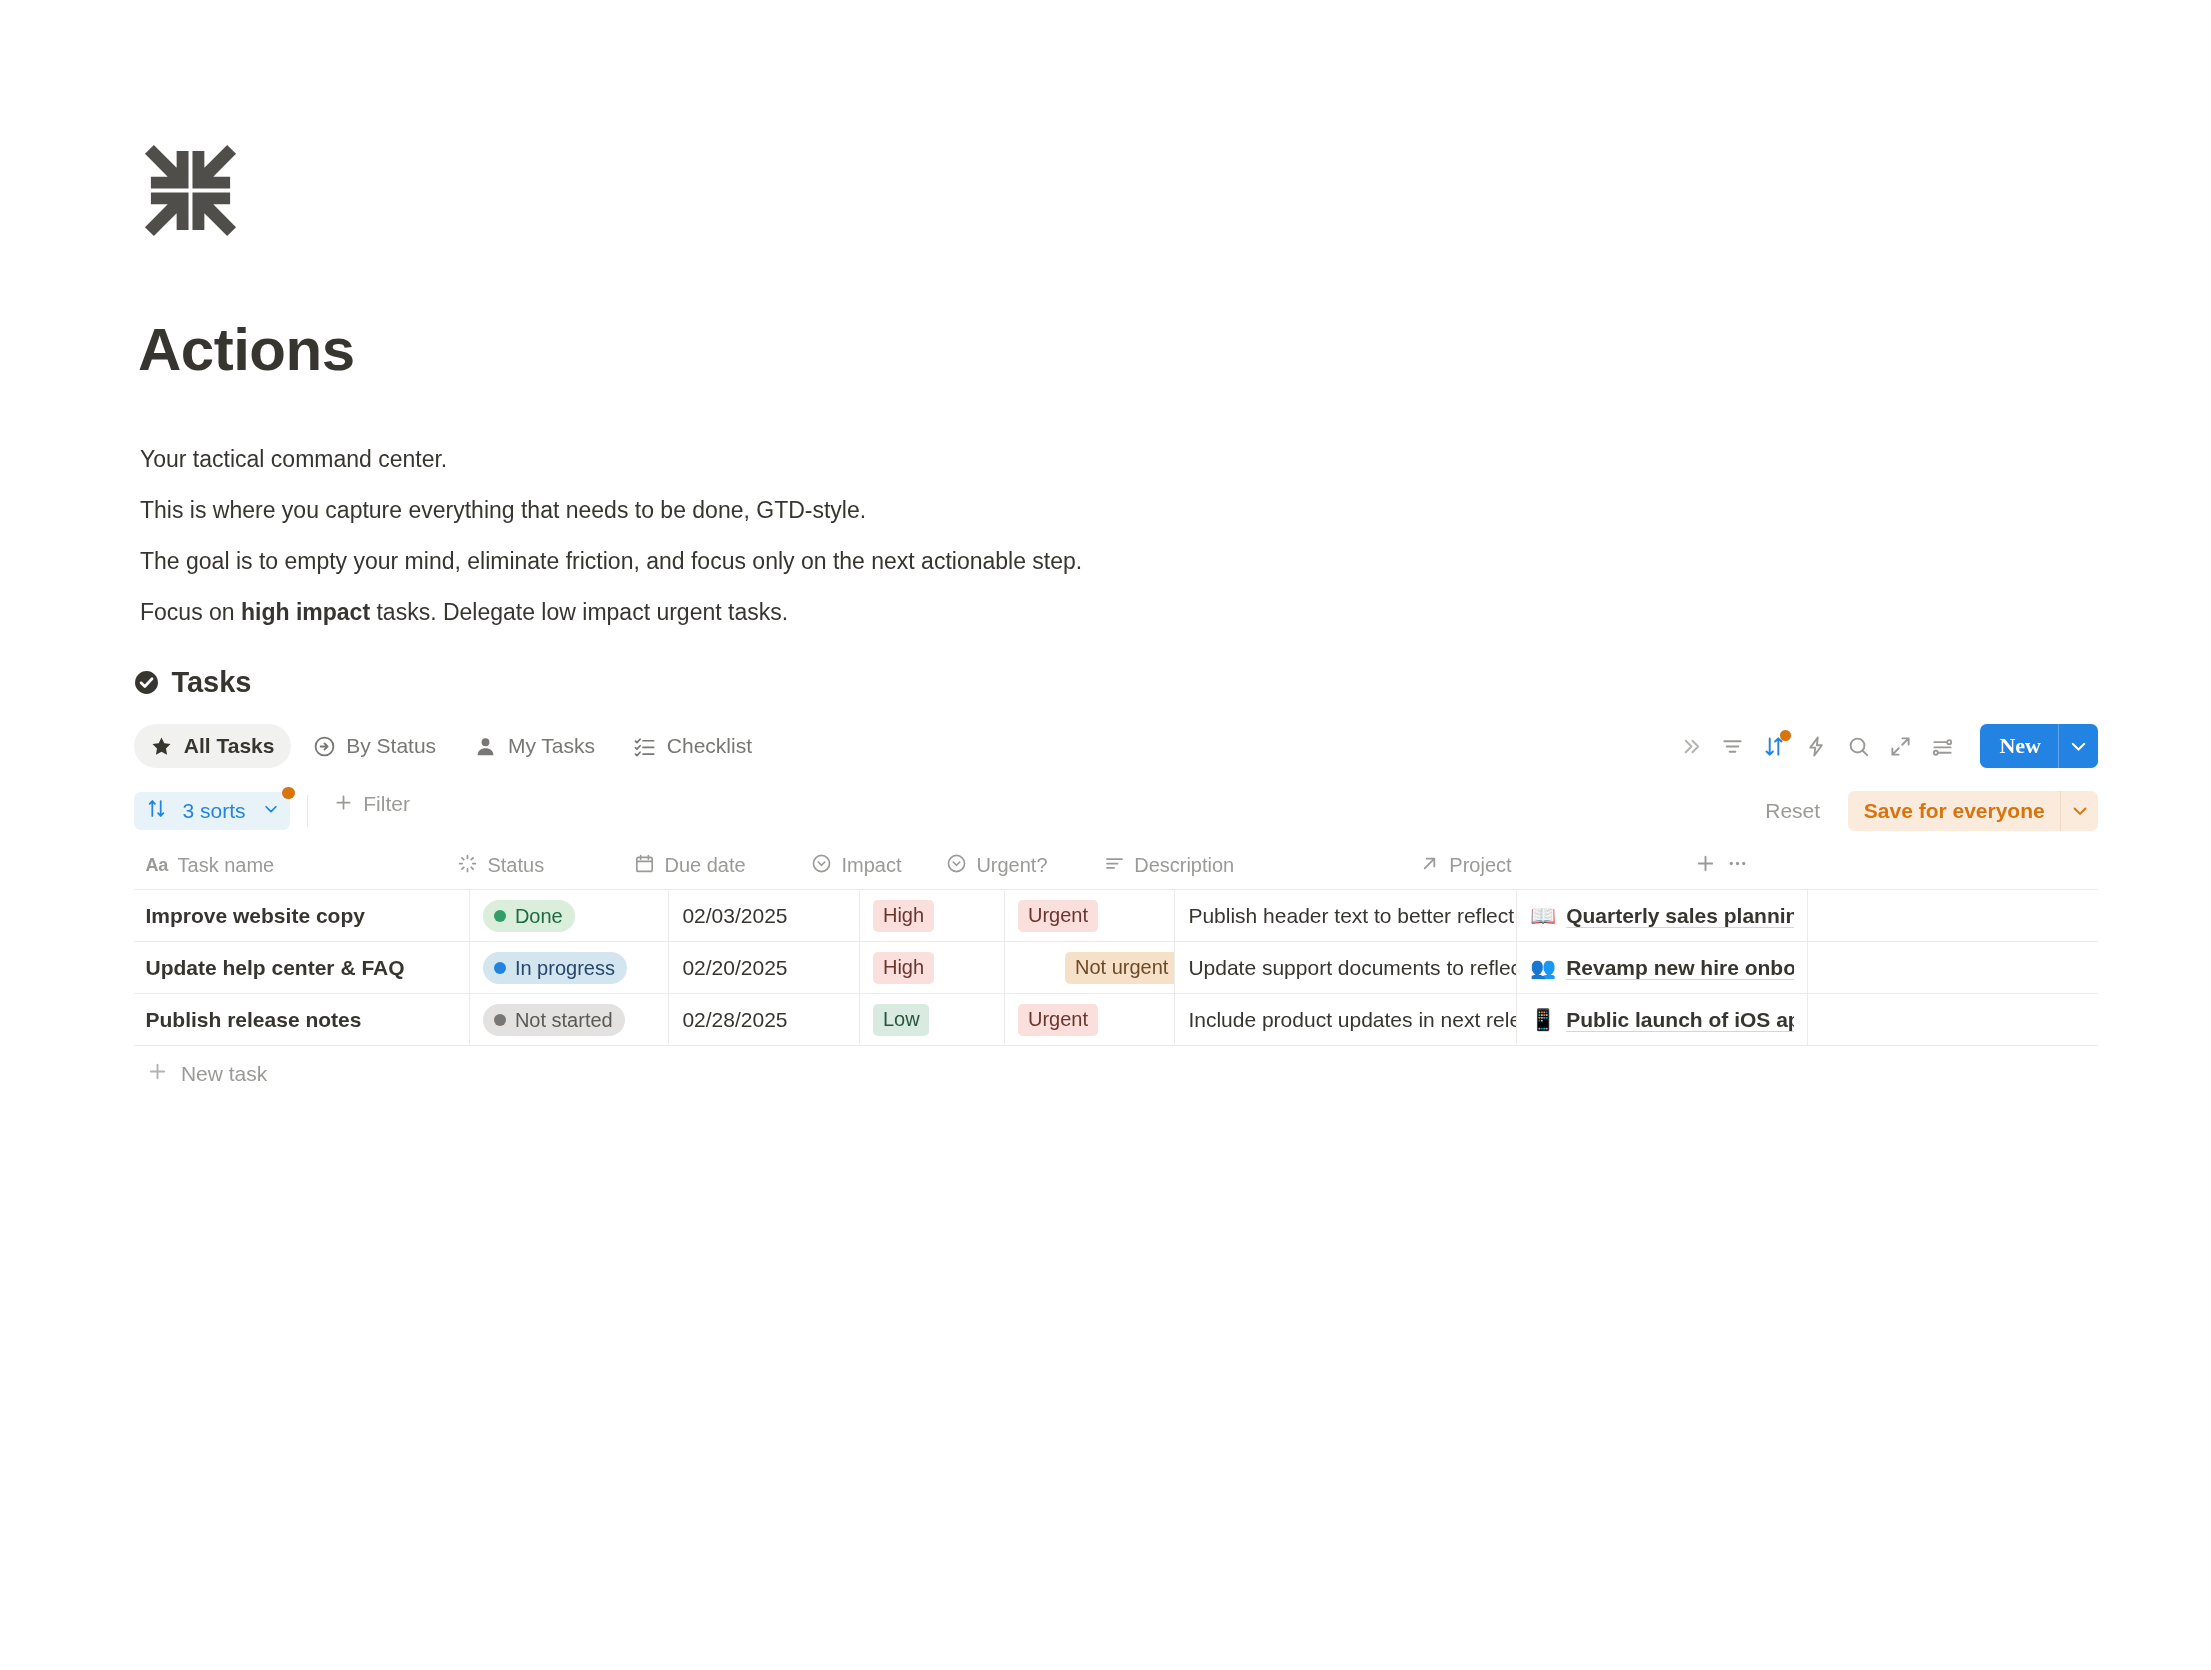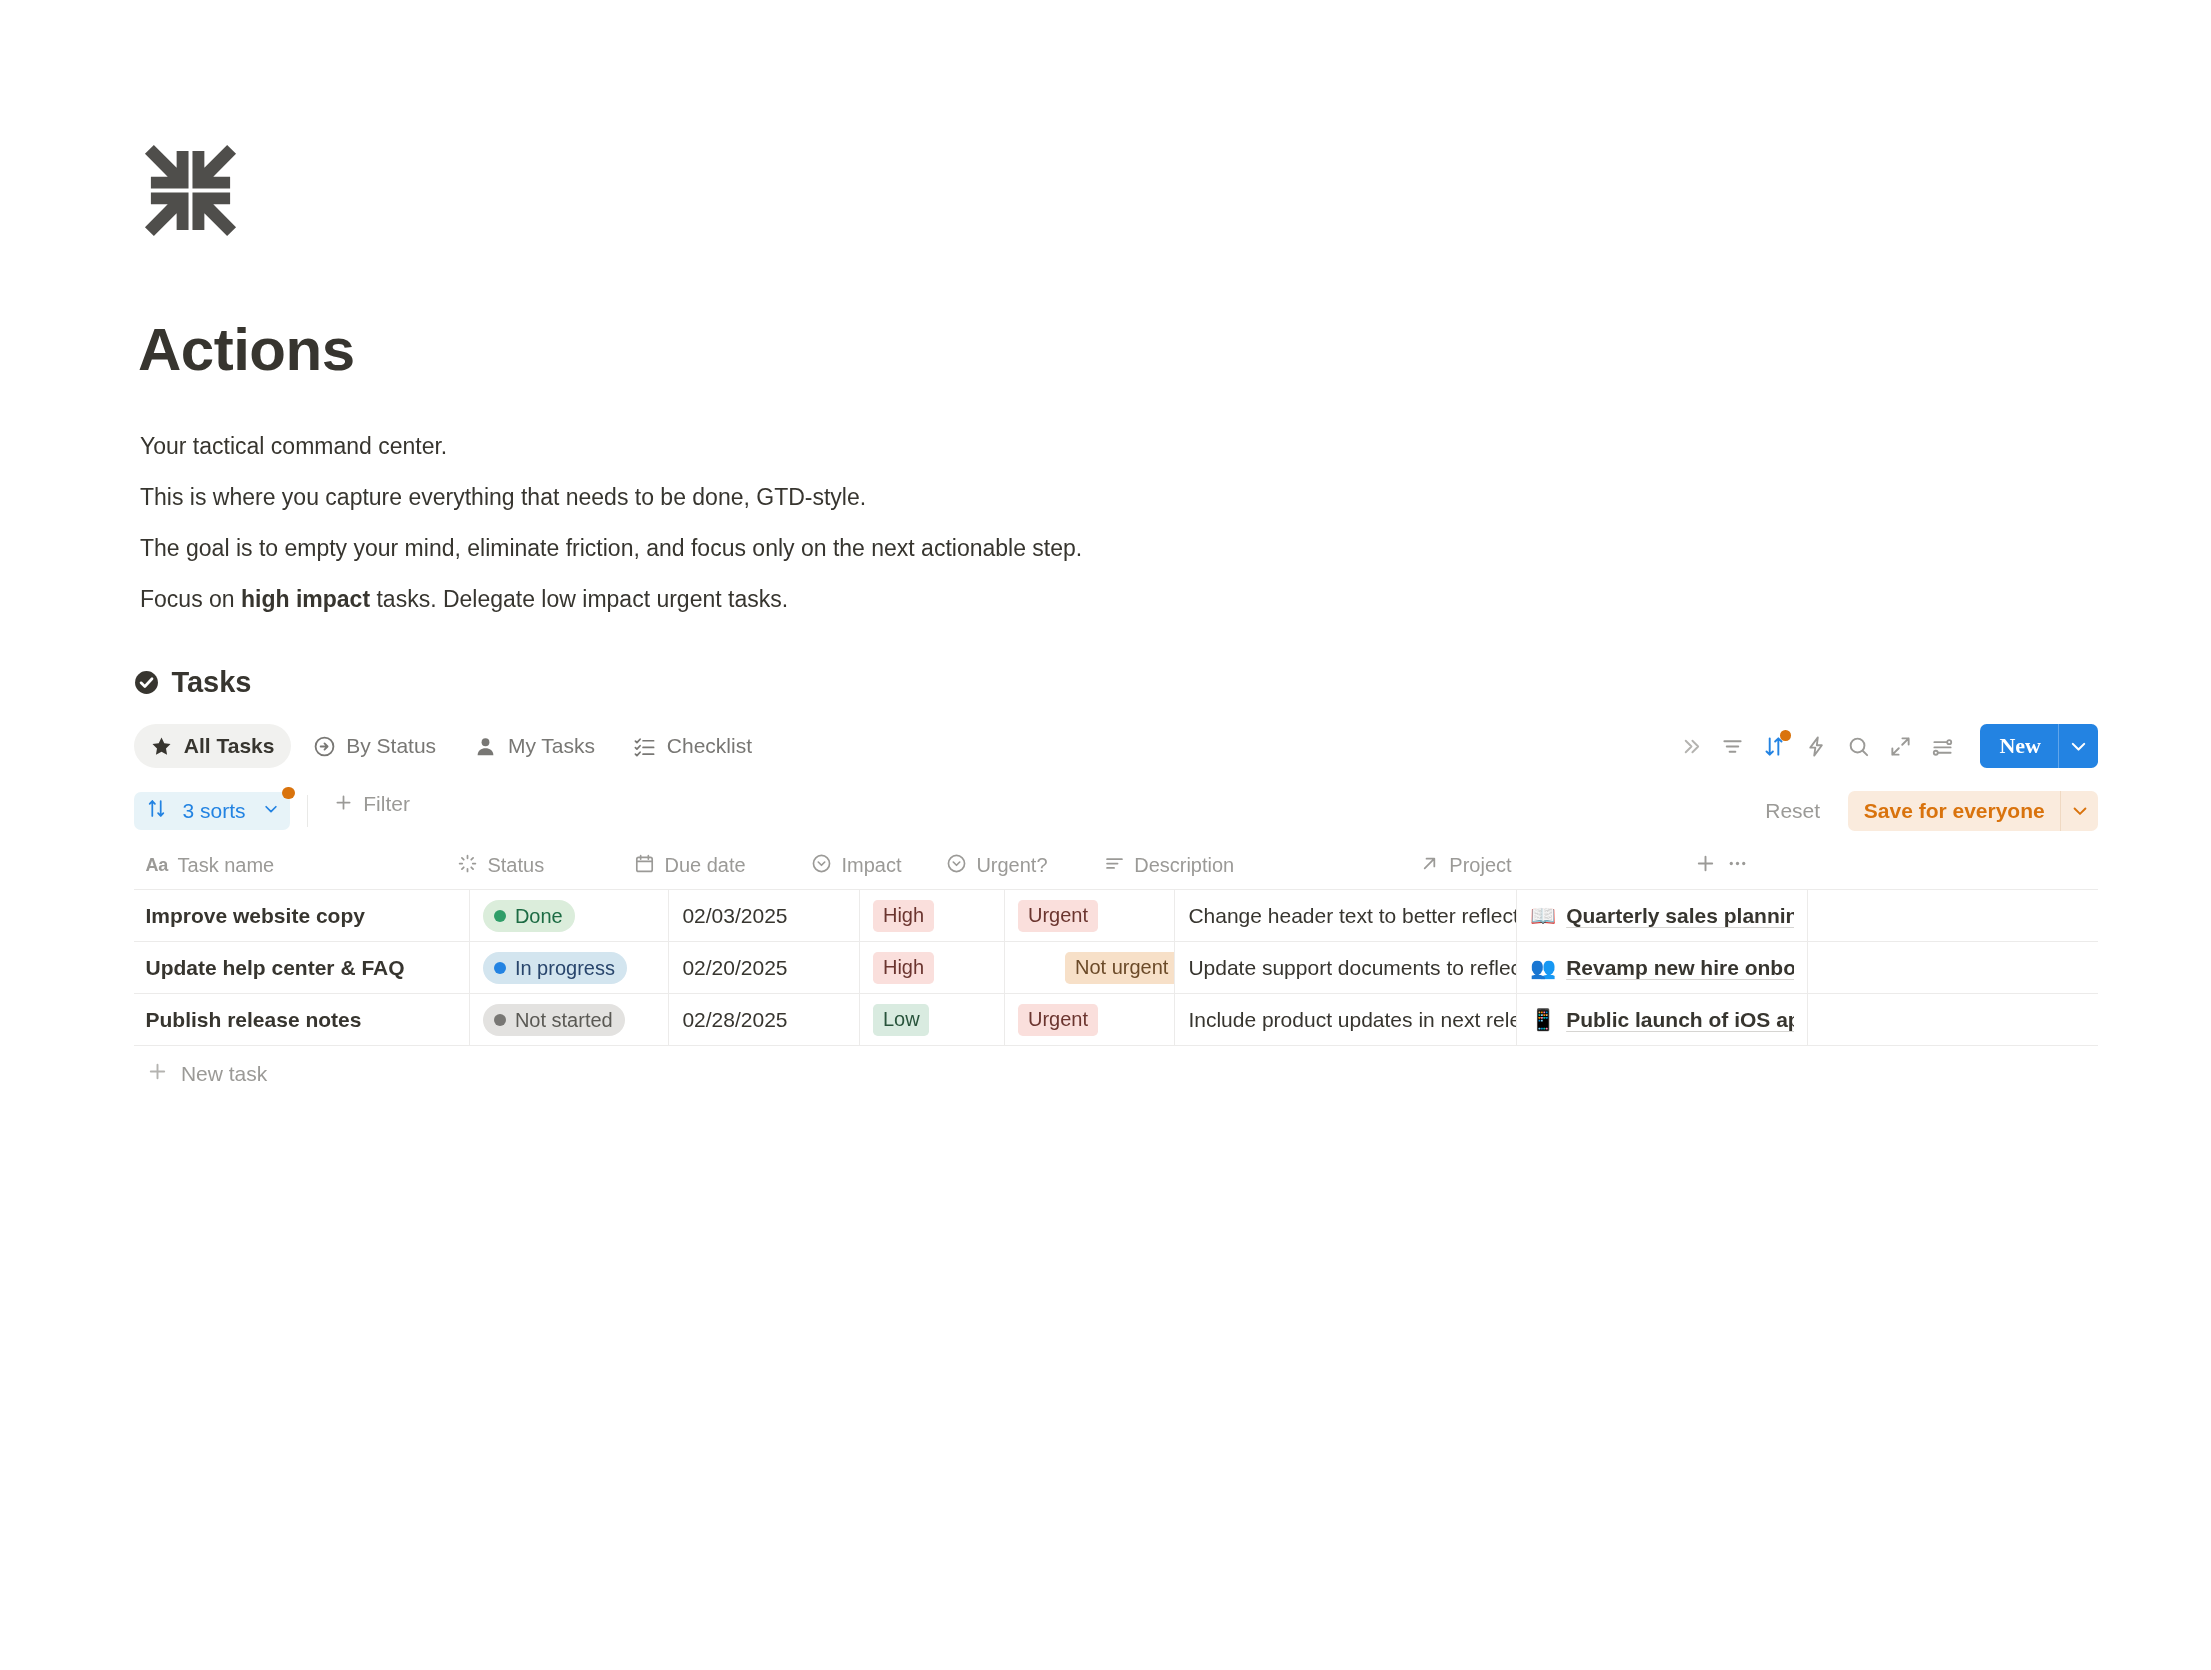--- a/index.html
+++ b/index.html
@@ -179,21 +179,21 @@
         <path d="M4 13 L13 4 L36 27 L36 10 L48 10 L48 48 L10 48 L10 36 L27 36 Z"></path>
         <path d="M96 13 L87 4 L64 27 L64 10 L52 10 L52 48 L90 48 L90 36 L73 36 Z"></path>
         <path d="M4 87 L13 96 L36 73 L36 90 L48 90 L48 52 L10 52 L10 64 L27 64 Z"></path>
         <path d="M96 87 L87 96 L64 73 L64 90 L52 90 L52 52 L90 52 L90 64 L73 64 Z"></path>
       </g>
     </svg>
   </div>
 
   <h1 class="page-title">Actions</h1>
 
-  <div class="desc" style="top:421px">
+  <div class="desc" style="top:434px">
     <p>Your tactical command center.</p>
     <p>This is where you capture everything that needs to be done, GTD-style.</p>
     <p>The goal is to empty your mind, eliminate friction, and focus only on the next actionable step.</p>
     <p><span>Focus on </span><b>high impact</b><span> tasks. Delegate low impact urgent tasks.</span></p>
   </div>
 
   <div class="db">
 
     <div class="db-head">
       <span class="check-icon">
@@ -431,21 +431,21 @@
           <div class="cell c-due">
             <span class="due-text">02/03/2025</span>
           </div>
           <div class="cell c-impact">
             <span class="tag" id="i0" style="background: rgb(250, 223, 220); color: rgb(107, 53, 47);">High</span>
           </div>
           <div class="cell c-urgent">
             <span class="tag" id="u0" style="background: rgb(250, 223, 220); color: rgb(107, 53, 47);">Urgent</span>
           </div>
           <div class="cell c-desc">
-            <span class="desc-text">Change header text to better reflect</span>
+            <span class="desc-text">Publish header text to better reflect</span>
           </div>
           <div class="cell c-project">
             <span class="proj-link">
               <span class="proj-emoji">📖</span>
               <span class="proj-text">Quarterly sales planning</span>
             </span>
           </div>
           <div class="cell c-extra"></div>
         </div>
 

